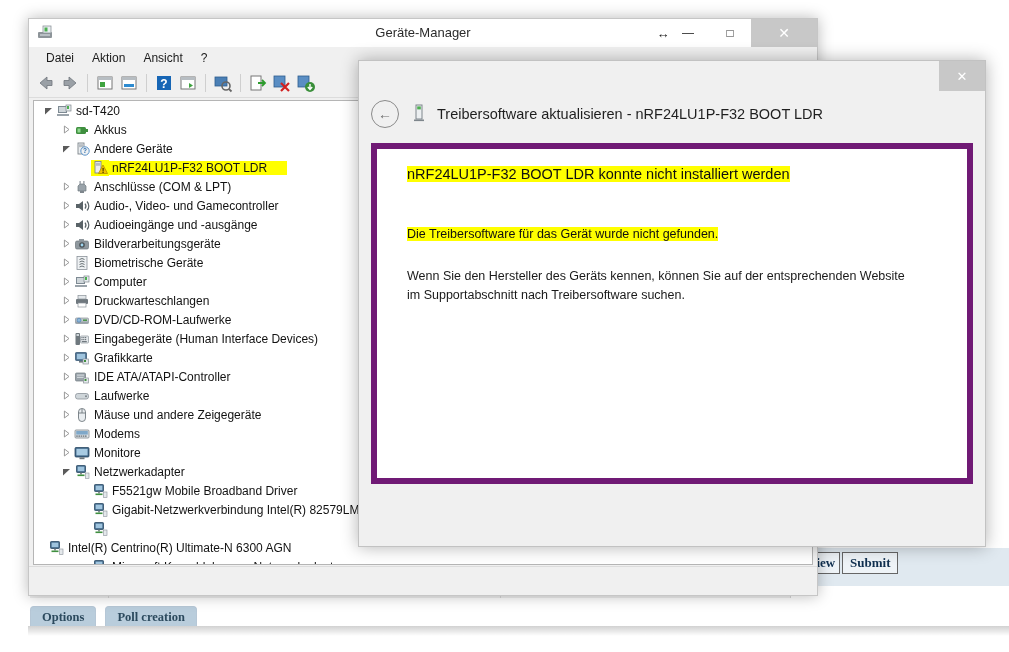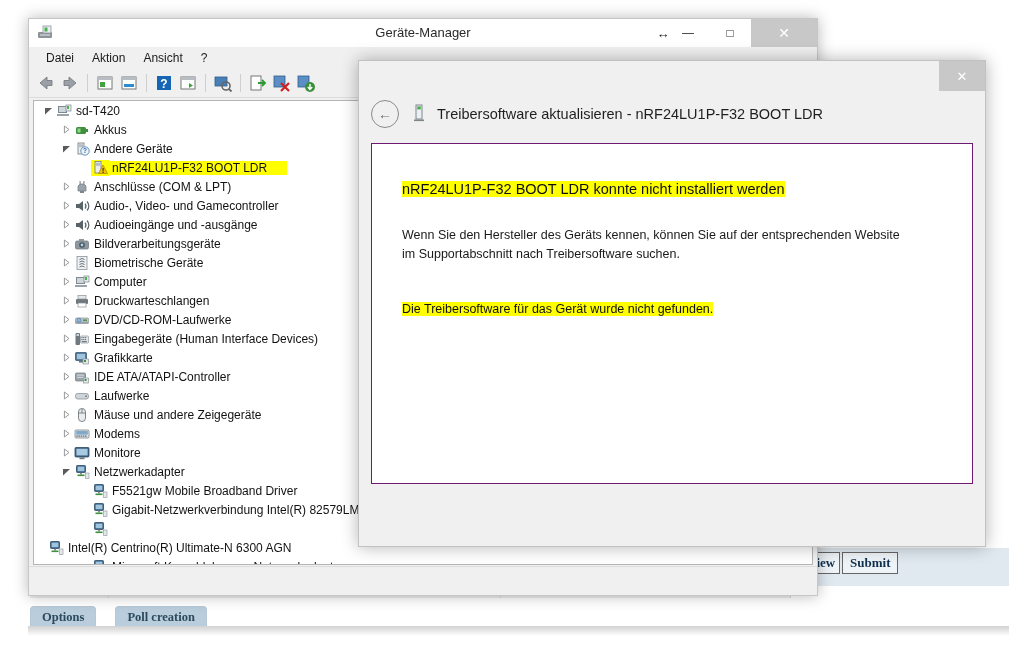--- a/index.html
+++ b/index.html
@@ -42,21 +42,21 @@
   #forum-preview{left:816px;width:24px;overflow:hidden;}
   #forum-preview span{display:block;margin-left:-30px;}
   #forum-submit{left:842px;}
   #forum-subpanel{
     position:absolute;left:30px;top:575px;width:760px;height:22px;
     background:#eeeeee;border-top:1px solid #cfcfcf;
   }
   #forum-subpanel .cell{position:absolute;top:0;bottom:0;border-right:1px solid #d6d6d6;}
   #forum-tabs{
     position:absolute;left:30px;top:604px;height:24px;
-    display:flex;align-items:flex-end;gap:19px;
+    display:flex;align-items:flex-end;gap:9px;
   }
   .ftab{
     height:22px;padding:0 11px;
     display:flex;align-items:center;
     font-family:"Liberation Serif", serif;
     font-size:12.5px;font-weight:bold;
     border-radius:4px 4px 0 0;
     border:1px solid #b6c7d6;border-bottom:none;
     box-sizing:border-box;
   }
@@ -159,22 +159,22 @@
   #wiz-back{
     width:26px;height:26px;border-radius:50%;
     border:1.6px solid #8a8a8a;color:#6e6e6e;
     display:flex;align-items:center;justify-content:center;
     font-size:14px;flex:0 0 26px;
   }
   #wiz-devicon{margin-left:14px;flex:0 0 12px;}
   #wiz-header-title{margin-left:12px;font-size:14.5px;color:#1f1f1f;}
   #wiz-content{
     position:absolute;left:12px;right:12px;top:82px;bottom:62px;
-    background:#ffffff;border:1px solid #701a75;box-sizing:border-box;
-    padding:32px 30px;
+    background:#ffffff;border:6px solid #701a75;box-sizing:border-box;
+    padding:12px 30px;
   }
   #wiz-h1{
     display:inline;background:#ffff00;
     font-size:14.5px;color:#101010;line-height:1.9;
   }
   #wiz-sub-wrap{margin-top:34px;}
   #wiz-sub{display:inline;background:#ffff00;font-size:12.5px;color:#101010;line-height:1.8;}
   #wiz-para{
     margin-top:22px;font-size:12.5px;color:#1a1a1a;line-height:1.55;max-width:500px;
   }
@@ -730,19 +730,19 @@
         <rect x="1" y="15.5" width="10" height="1.6" fill="#7e868c"></rect>
       </svg>
     </span>
     <div id="wiz-header-title">Treibersoftware aktualisieren - nRF24LU1P-F32 BOOT LDR</div>
   </div>
 
   <div id="wiz-content">
     <div>
       <span id="wiz-h1">nRF24LU1P-F32 BOOT LDR konnte nicht installiert werden</span>
     </div>
-    <div id="wiz-para">Wenn Sie den Hersteller des Geräts kennen, können Sie auf der entsprechenden Website im Supportabschnitt nach Treibersoftware suchen.</div>
     <div id="wiz-sub-wrap">
       <span id="wiz-sub">Die Treibersoftware für das Gerät wurde nicht gefunden.</span>
     </div>
+    <div id="wiz-para">Wenn Sie den Hersteller des Geräts kennen, können Sie auf der entsprechenden Website im Supportabschnitt nach Treibersoftware suchen.</div>
   </div>
 
 </div>
 
 </body></html>

